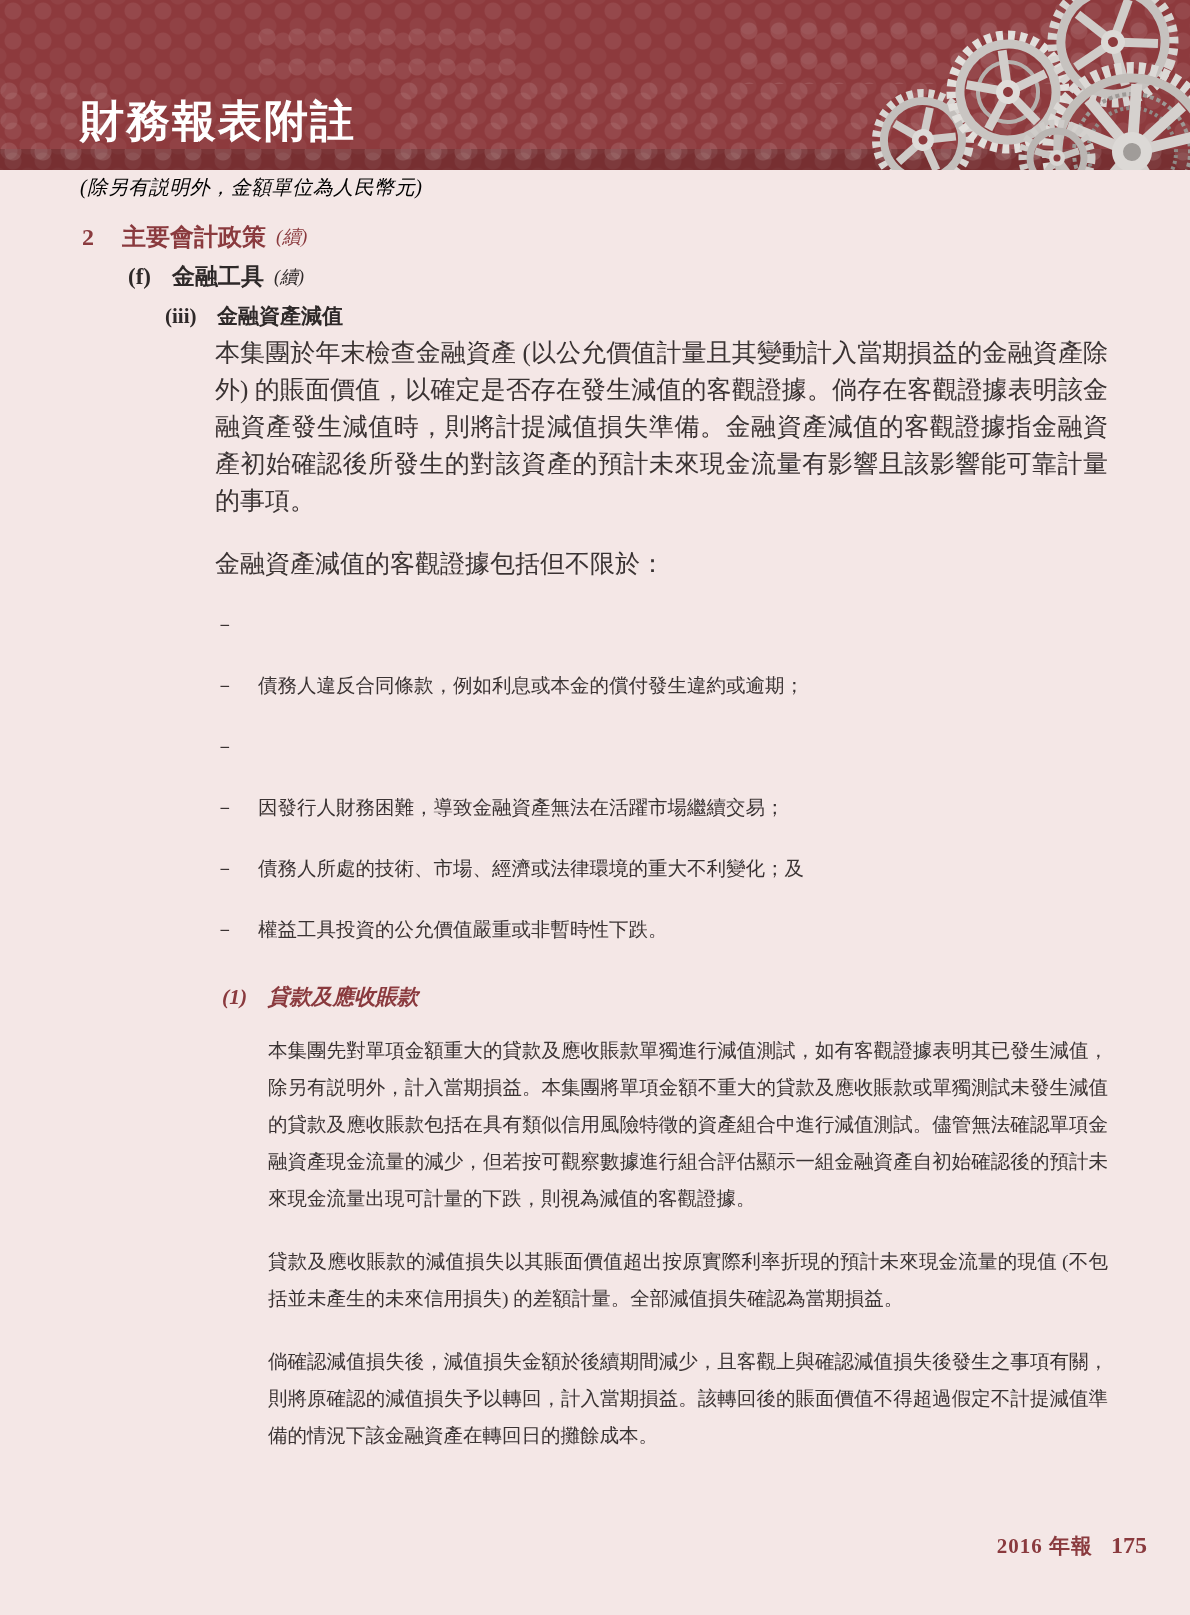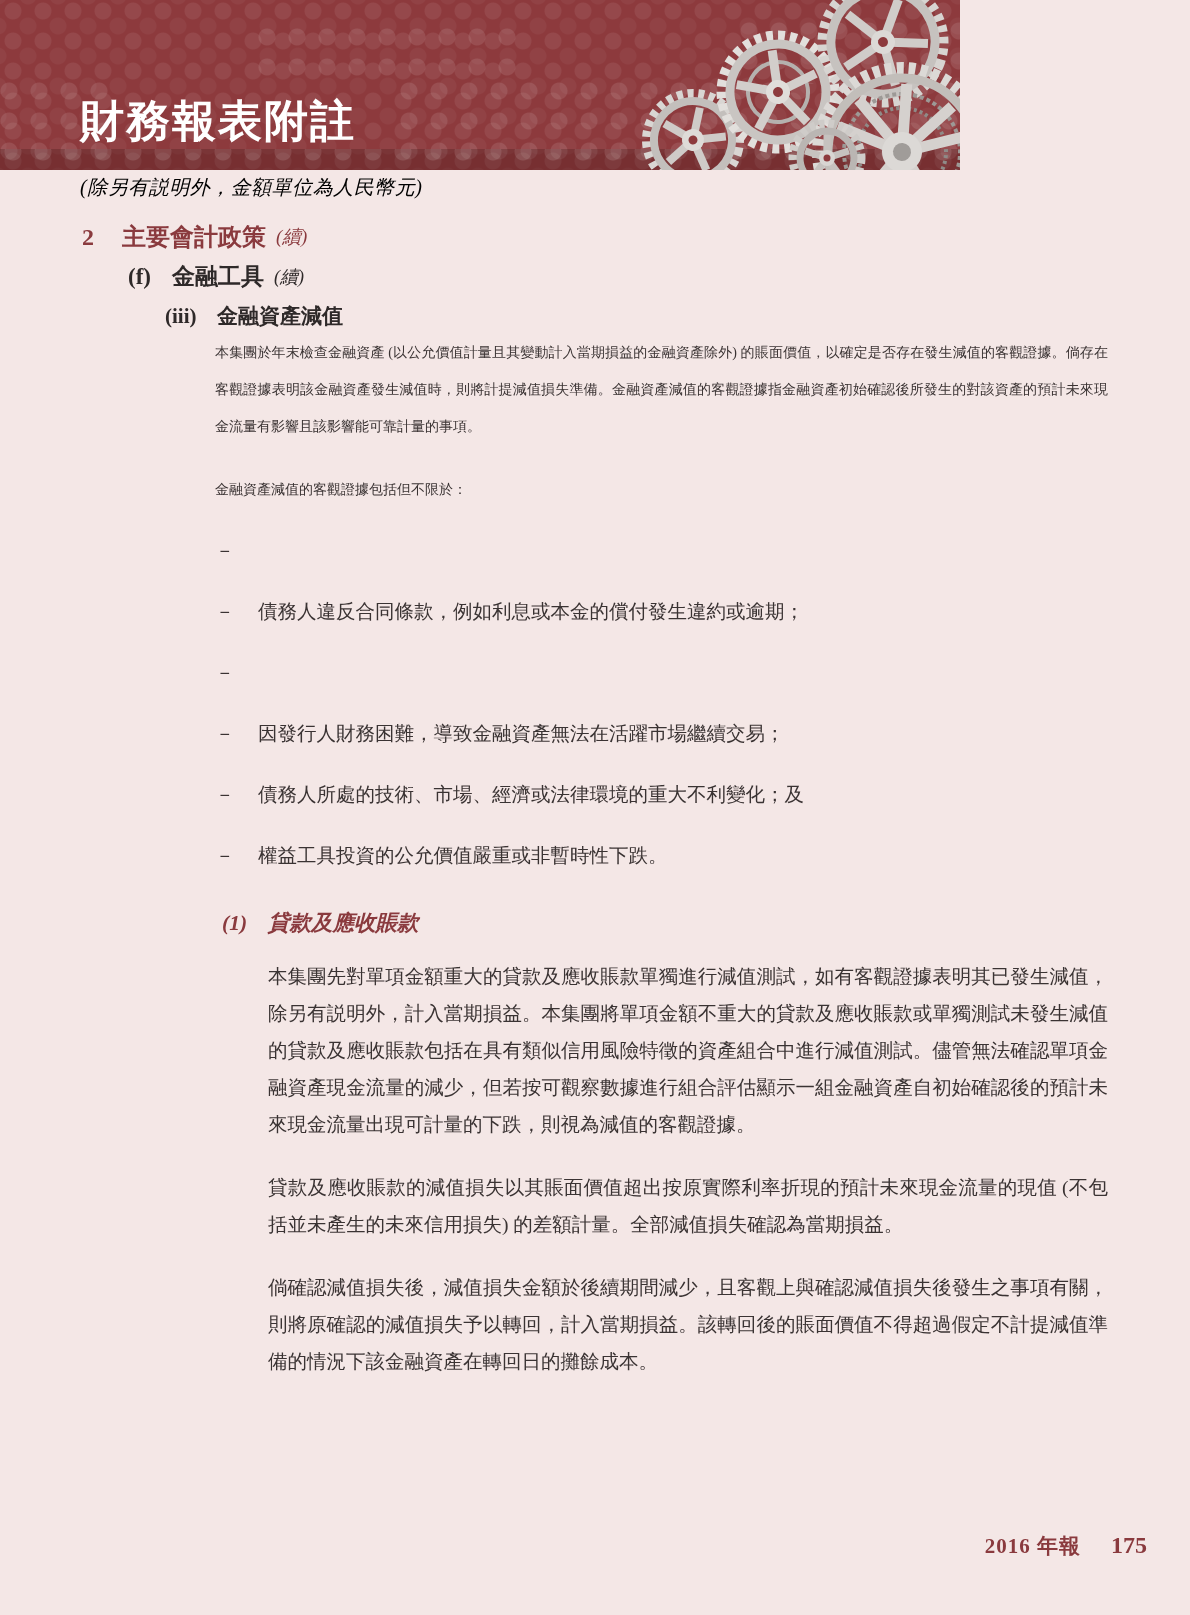--- a/index.html
+++ b/index.html
@@ -7,21 +7,21 @@
     position:relative;
     width:1190px;height:1615px;
     background:#f4e7e6;
     overflow:hidden;
     font-family:"Liberation Serif","DejaVu Serif",serif;
     color:#3a3333;
   }
 
   
   .banner{
-    position:absolute;top:0;left:0;width:960px;height:170px;
+    position:absolute;top:0;left:0;width:1190px;height:170px;
     background:#8d3a3d;overflow:hidden;
   }
   .banner::before{
     content:"";position:absolute;inset:0;
     background-image:
       radial-gradient(circle at 9px 9px, rgba(255,255,255,.07) 8px, transparent 9px),
       radial-gradient(circle at 9px 9px, rgba(255,255,255,.04) 8px, transparent 9px);
     background-size:30px 30px,30px 30px;
     background-position:4px 2px,19px 17px;
   }
@@ -61,37 +61,37 @@
 
   .h-row{display:flex;}
   .h2-row{margin-left:82px;font-size:24px;font-weight:bold;color:#8a3a3e;line-height:30px;margin-bottom:10px;}
   .h2-row .num{width:40px;flex:0 0 auto;}
   .hf-row{margin-left:128px;font-size:23px;font-weight:bold;color:#2e2929;line-height:30px;margin-bottom:10px;}
   .hf-row .num{width:44px;flex:0 0 auto;}
   .hiii-row{margin-left:165px;font-size:21px;font-weight:bold;color:#2e2929;line-height:28px;margin-bottom:4px;}
   .hiii-row .num{width:52px;flex:0 0 auto;}
   .cont-note{font-weight:normal;font-style:italic;font-size:.78em;align-self:center;margin-left:10px;color:inherit;}
 
-  .body-block{margin-left:215px;width:893px;font-size:14px;line-height:37px;text-align:justify;text-justify:inter-ideograph;}
+  .body-block{margin-left:215px;width:893px;font-size:25px;line-height:37px;text-align:justify;text-justify:inter-ideograph;}
   .p1{margin-top:0;margin-bottom:26px;}
   .p-lead{margin-bottom:24px;}
 
   .bullet-row{display:flex;margin-left:215px;width:893px;font-size:19.5px;line-height:37px;margin-bottom:24px;}
   .bullet-row .marker{width:43px;flex:0 0 auto;color:#3a3333;}
 
   .sub1{margin-top:34px;}
   .sub1-head{display:flex;margin-left:222px;font-size:21.5px;font-weight:bold;font-style:italic;color:#8a3a3e;line-height:30px;margin-bottom:12px;}
   .sub1-head .num{width:46px;flex:0 0 auto;}
   .sub1-body{margin-left:268px;width:840px;font-size:19.5px;line-height:37px;text-align:justify;text-justify:inter-ideograph;}
   .sub1-body + .sub1-body{margin-top:26px;}
 
   
   .footer{
     position:absolute;top:1532px;right:43px;
-    display:flex;align-items:baseline;gap:30px;
+    display:flex;align-items:baseline;gap:18px;
     color:#8a3a3e;font-weight:bold;
   }
   .footer .report{font-size:21px;letter-spacing:1px;}
   .footer .pageno{font-size:24px;}
 </style>
 </head>
 <body>
 
 <div class="page">
 

